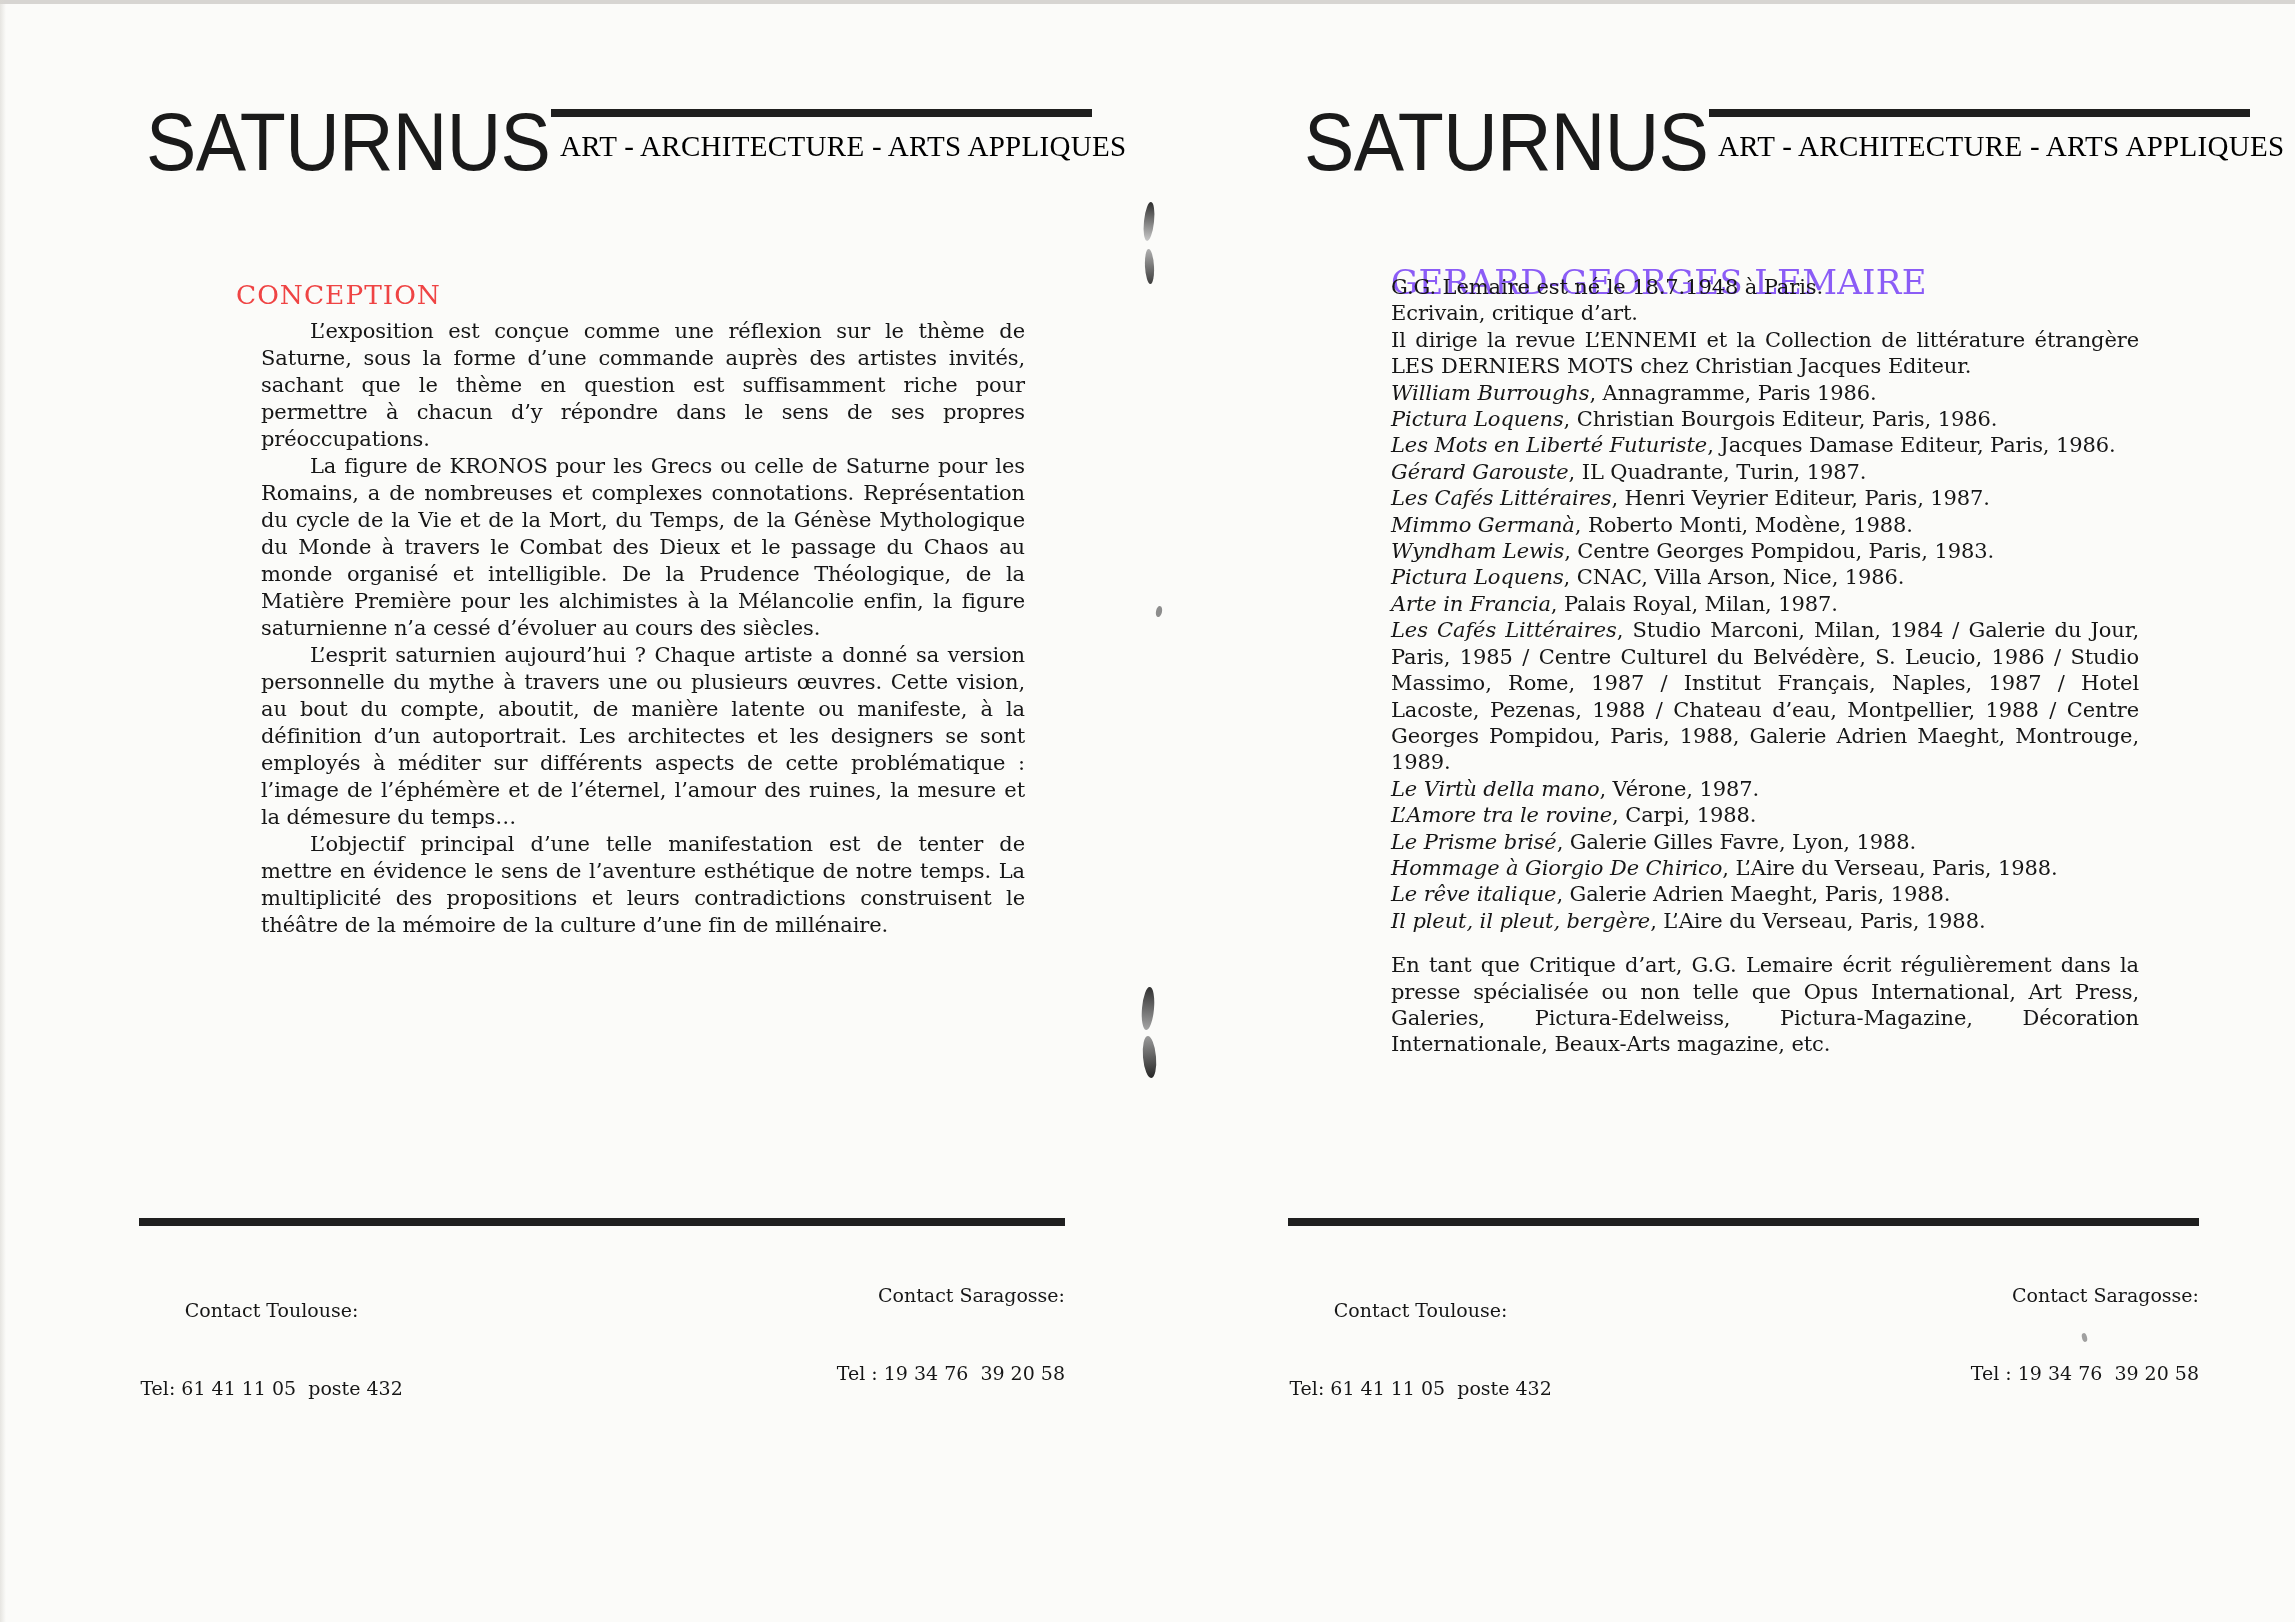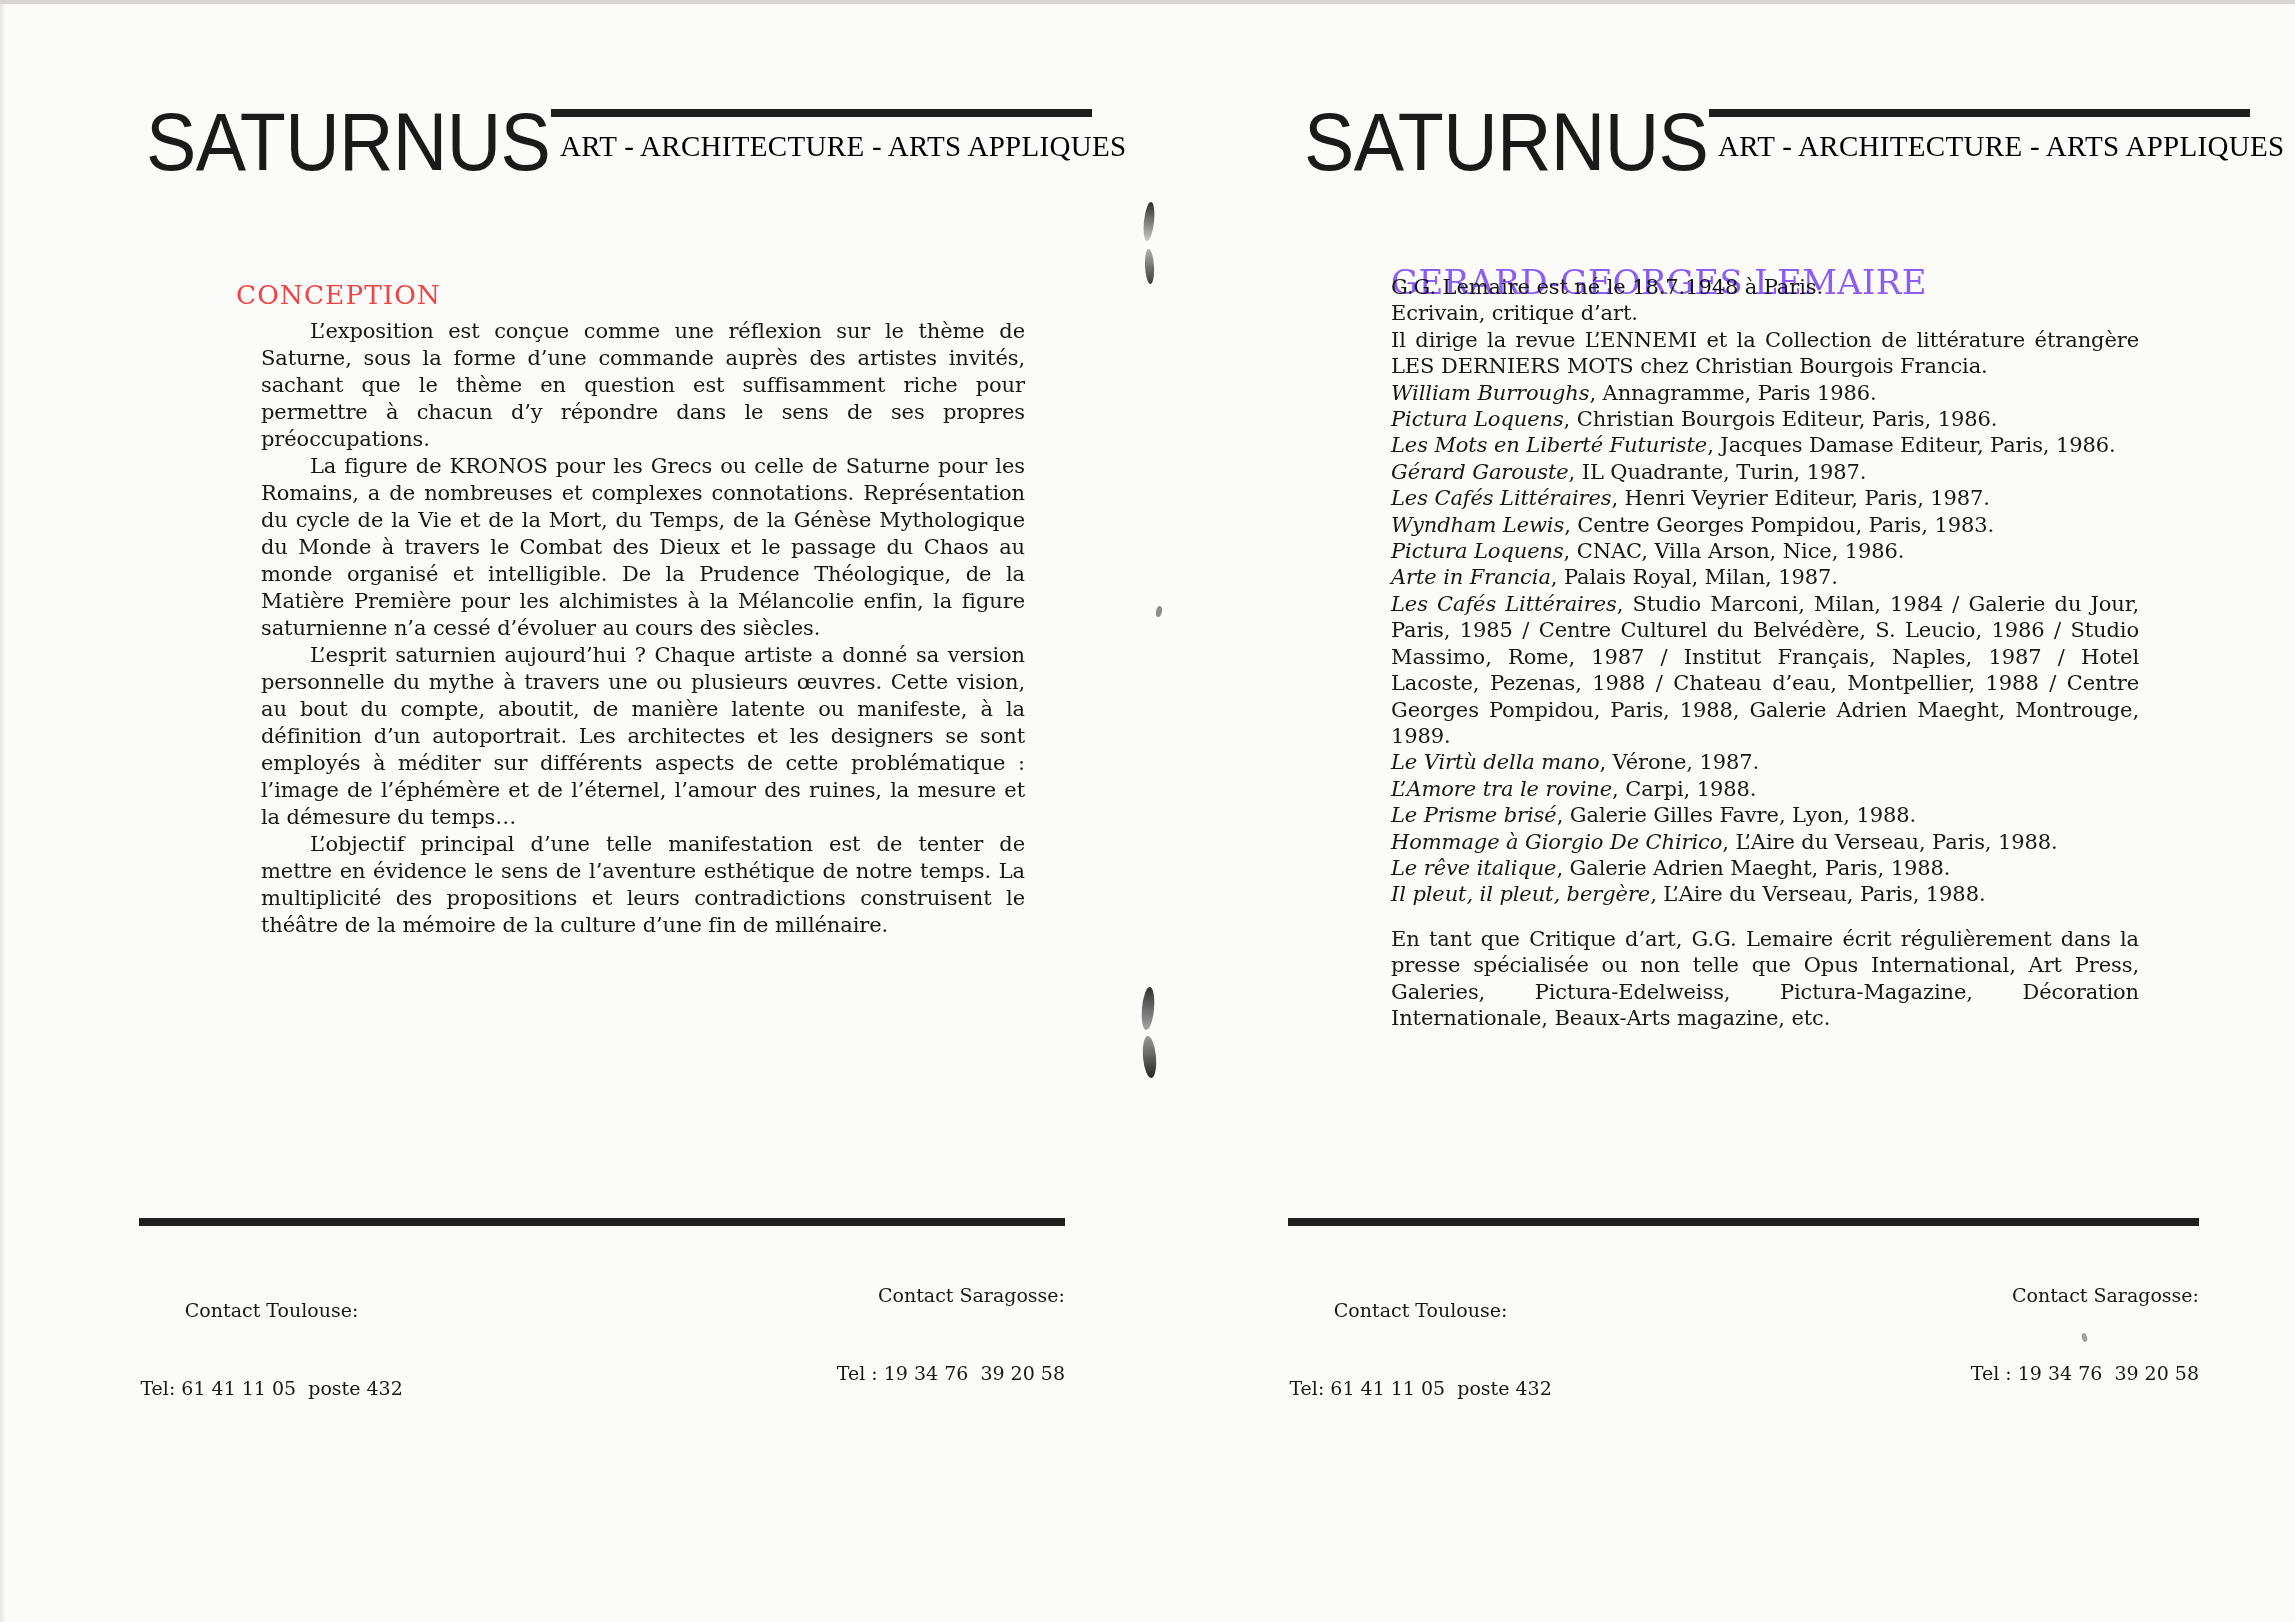--- a/index.html
+++ b/index.html
@@ -123,28 +123,29 @@
 <div class="logo rp">SATURNUS</div>
 <div class="head-rule rp"></div>
 <div class="tagline rp">ART - ARCHITECTURE - ARTS APPLIQUES</div>
 
 <div class="right-title">GERARD-GEORGES LEMAIRE</div>
 
 <div class="right-body">
   <div>
       <div class="line">G.G. Lemaire est né le 18.7.1948 à Paris.</div>
       <div class="line">Ecrivain, critique d’art.</div>
-      <div class="line">Il dirige la revue L’ENNEMI et la Collection de littérature étrangère LES DERNIERS MOTS chez Christian Bourgois Francia.</div>
+      <div class="line">Il dirige la revue L’ENNEMI et la Collection de littérature étrangère LES DERNIERS MOTS chez Christian Jacques Editeur.</div>
     </div>
   <div>
       <div class="line"><span class="it">William Burroughs</span>, Annagramme, Paris 1986.</div>
       <div class="line"><span class="it">Pictura Loquens</span>, Christian Bourgois Editeur, Paris, 1986.</div>
       <div class="line"><span class="it">Les Mots en Liberté Futuriste</span>, Jacques Damase Editeur, Paris, 1986.</div>
       <div class="line"><span class="it">Gérard Garouste</span>, IL Quadrante, Turin, 1987.</div>
       <div class="line"><span class="it">Les Cafés Littéraires</span>, Henri Veyrier Editeur, Paris, 1987.</div>
+      <div class="line"><span class="it">Mimmo Germanà</span>, Roberto Monti, Modène, 1988.</div>
     </div>
   <div>
       <div class="line"><span class="it">Wyndham Lewis</span>, Centre Georges Pompidou, Paris, 1983.</div>
       <div class="line"><span class="it">Pictura Loquens</span>, CNAC, Villa Arson, Nice, 1986.</div>
       <div class="line"><span class="it">Arte in Francia</span>, Palais Royal, Milan, 1987.</div>
       <div class="line"><span class="it">Les Cafés Littéraires</span>, Studio Marconi, Milan, 1984 / Galerie du Jour, Paris, 1985 / Centre Culturel du Belvédère, S. Leucio, 1986 / Studio Massimo, Rome, 1987 / Institut Français, Naples, 1987 / Hotel Lacoste, Pezenas, 1988 / Chateau d’eau, Montpellier, 1988 / Centre Georges Pompidou, Paris, 1988, Galerie Adrien Maeght, Montrouge, 1989.</div>
       <div class="line"><span class="it">Le Virtù della mano</span>, Vérone, 1987.</div>
       <div class="line"><span class="it">L’Amore tra le rovine</span>, Carpi, 1988.</div>
       <div class="line"><span class="it">Le Prisme brisé</span>, Galerie Gilles Favre, Lyon, 1988.</div>
       <div class="line"><span class="it">Hommage à Giorgio De Chirico</span>, L’Aire du Verseau, Paris, 1988.</div>

